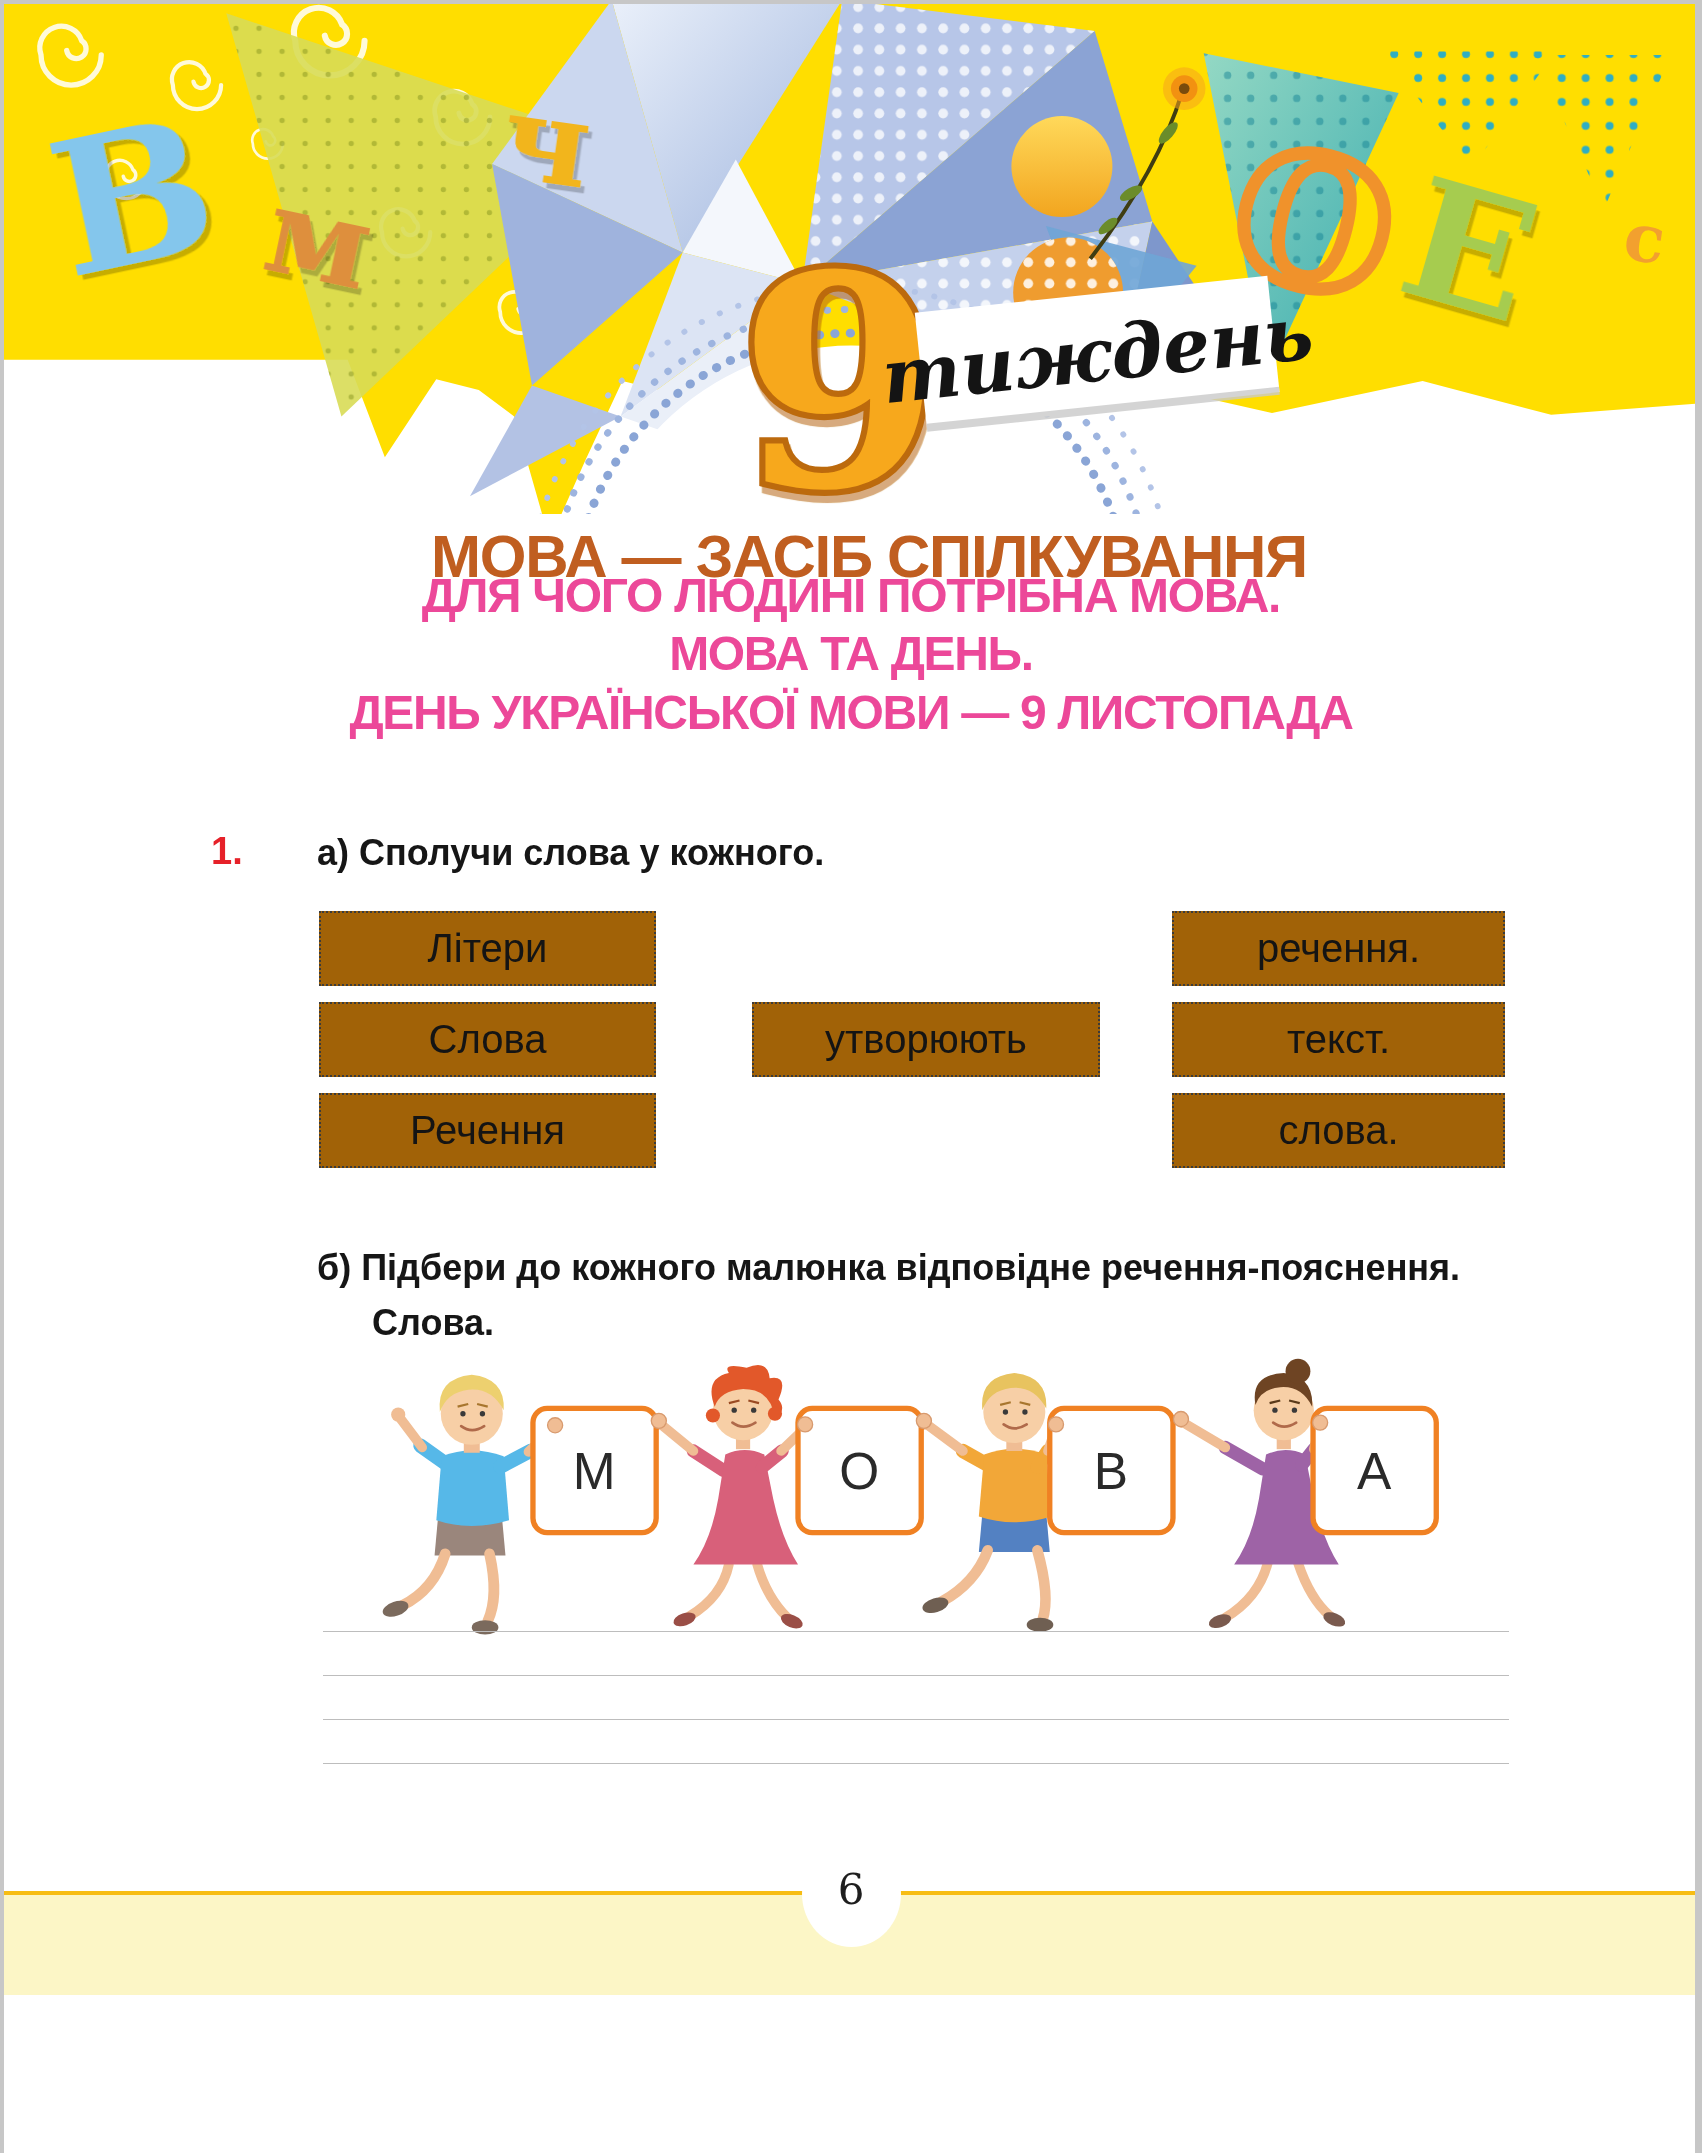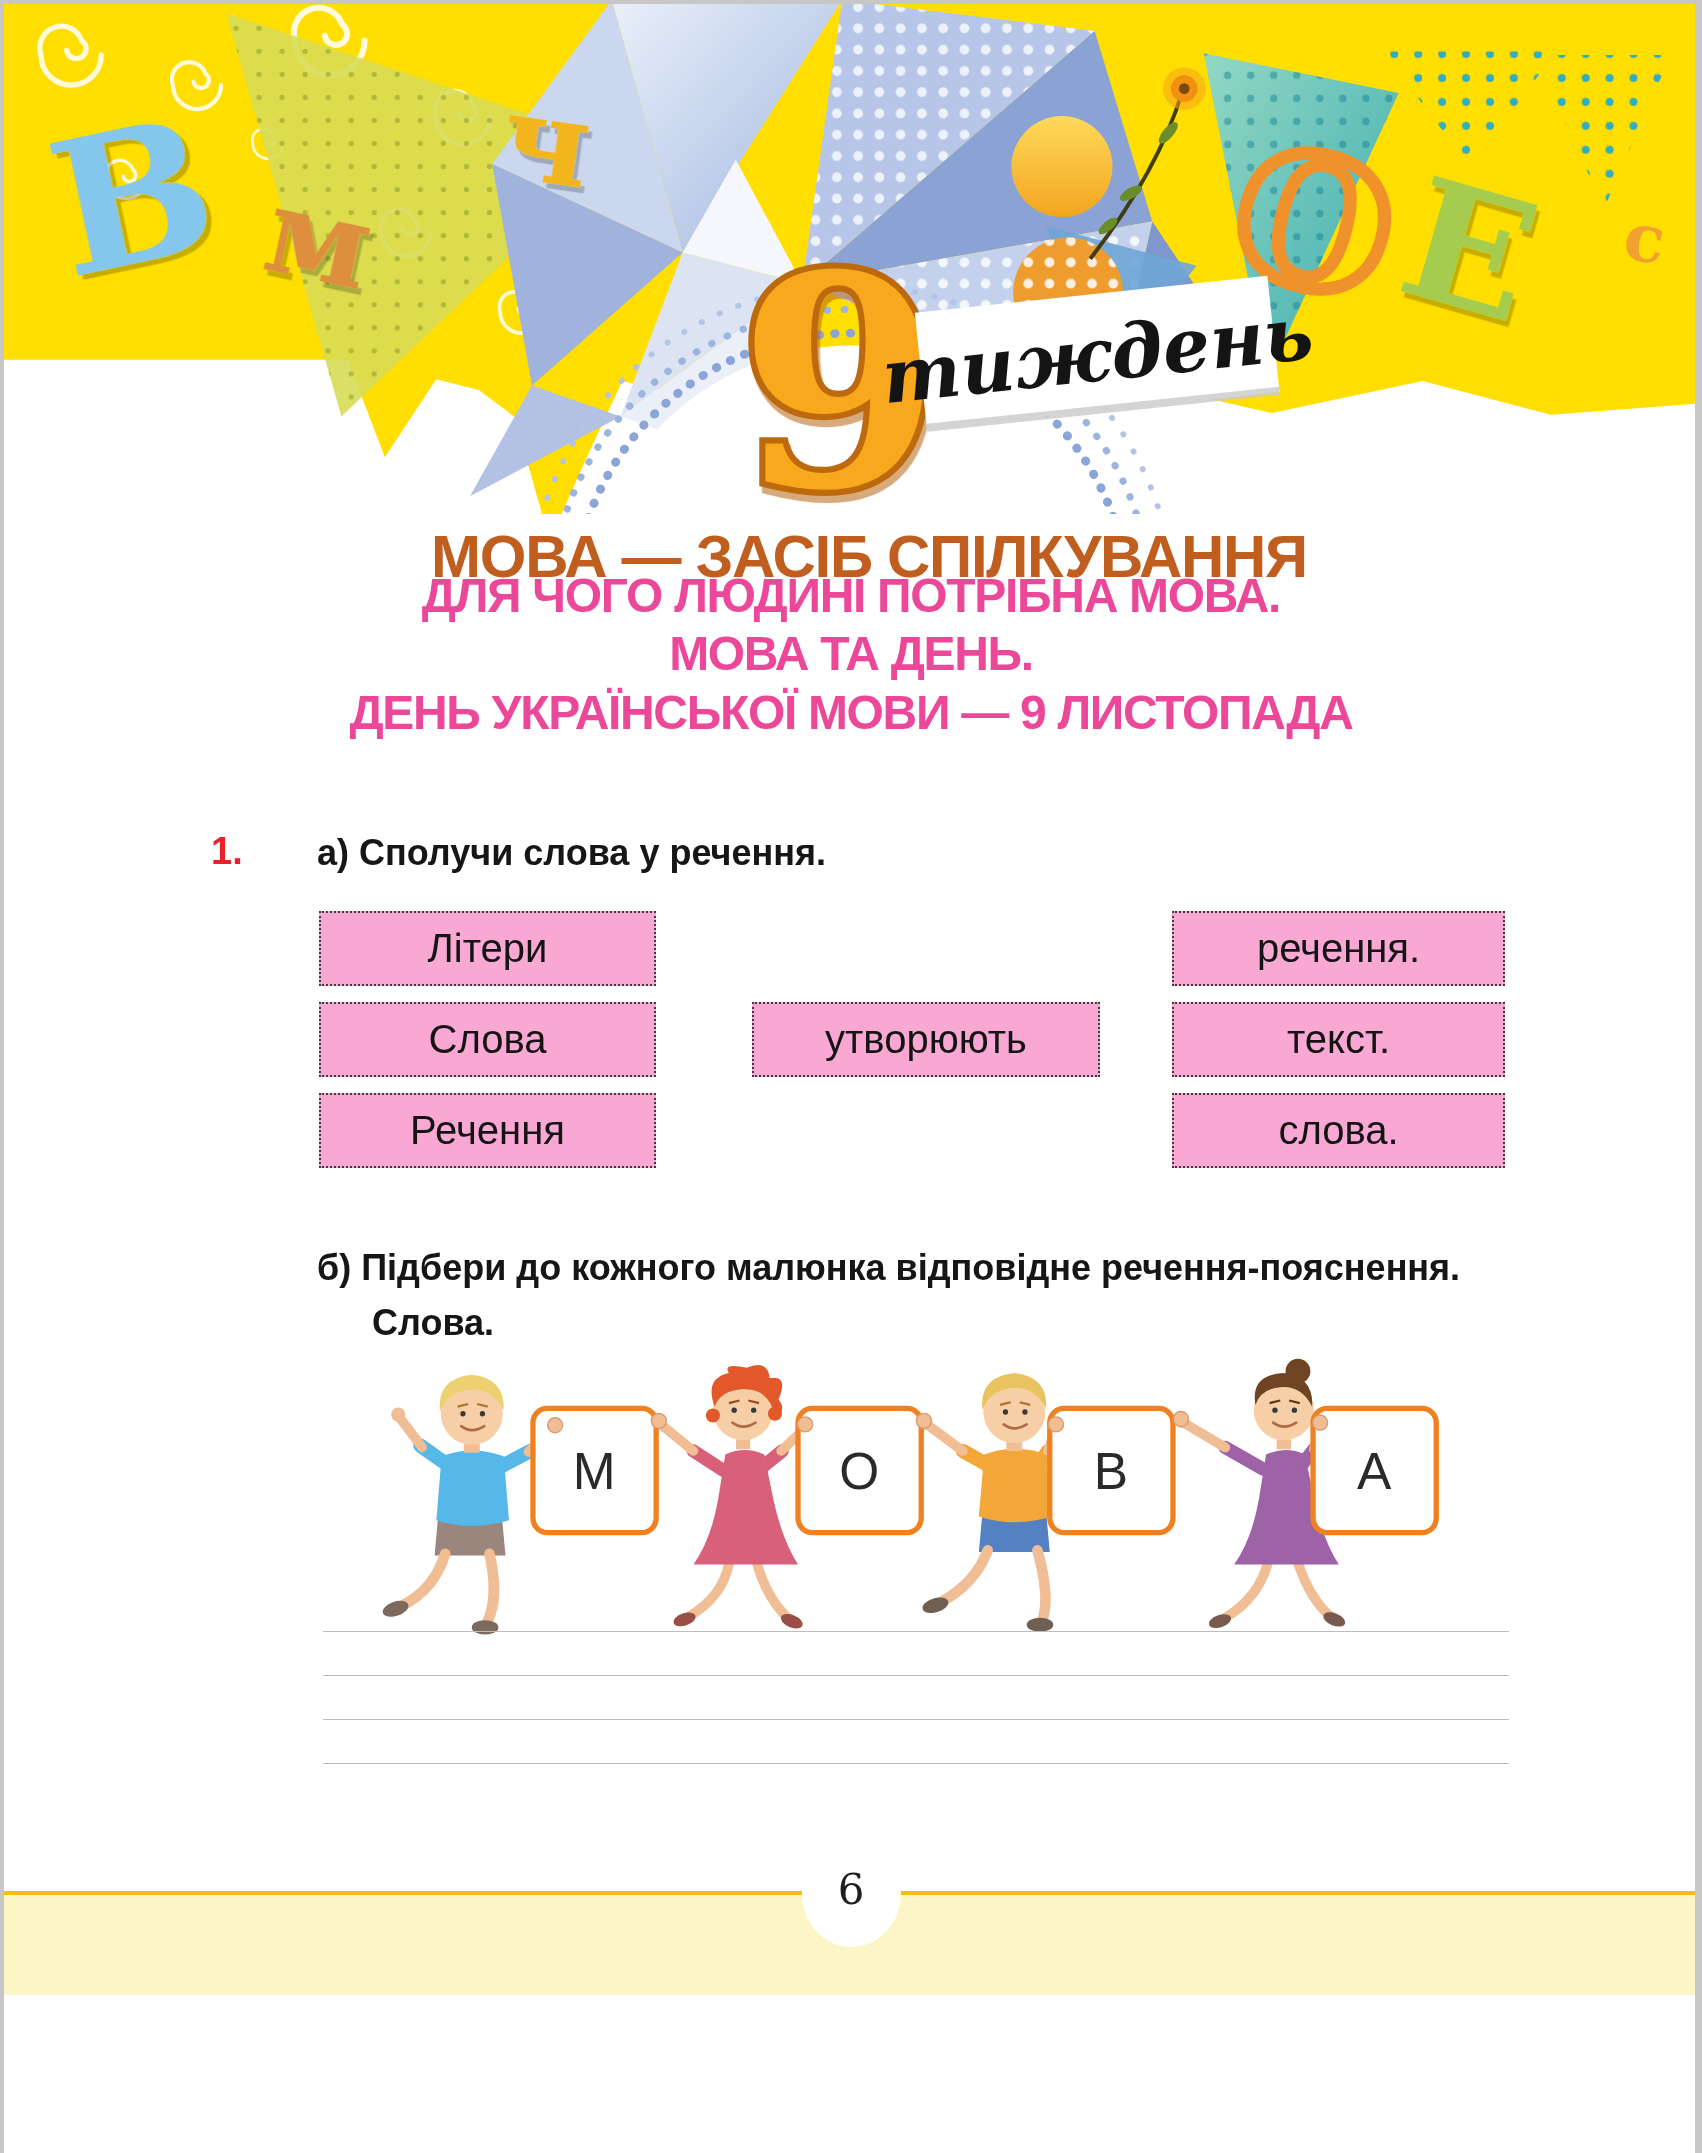--- a/index.html
+++ b/index.html
@@ -29,21 +29,21 @@
     position:absolute;left:211px;top:832px;font-size:38px;font-weight:bold;color:#E62129;line-height:1;
   }
   .instr{
     position:absolute;font-size:36px;font-weight:bold;color:#161616;line-height:1.15;white-space:nowrap;
   }
   .instr-a{left:317px;top:832px;}
   .instr-b1{left:317px;top:1247px;}
   .instr-b2{left:372px;top:1302px;}
 
   .mbox{
-    position:absolute;height:75px;border:2.7px dotted #3b3b3b;background:#f9a8d4;
+    position:absolute;height:75px;border:2.7px dotted #3b3b3b;background:#a16207;
     display:flex;align-items:center;justify-content:center;
     font-size:40px;color:#141414;box-sizing:border-box;
   }
   .col-l{left:319px;width:337px;}
   .col-m{left:752px;width:348px;}
   .col-r{left:1172px;width:333px;}
   .row1{top:911px;} .row2{top:1002px;} .row3{top:1093px;}
 
   .kids-art{position:absolute;left:353px;top:1357px;width:1179px;height:297px;display:block;}
   .kids-art .card-letter{font-family:"Liberation Sans",sans-serif;}
@@ -192,21 +192,21 @@
       <text x="1238" y="430" font-size="84" font-style="italic" font-weight="bold" fill="#141414" text-anchor="middle">тиждень</text>
     </g>
   </svg>
 
   <h1 class="page-title">МОВА — ЗАСІБ СПІЛКУВАННЯ</h1>
   <div class="subtitle sub1">ДЛЯ ЧОГО ЛЮДИНІ ПОТРІБНА МОВА.</div>
   <div class="subtitle sub2">МОВА ТА ДЕНЬ.</div>
   <div class="subtitle sub3">ДЕНЬ УКРАЇНСЬКОЇ МОВИ — 9 ЛИСТОПАДА</div>
 
   <div class="ex-number">1.</div>
-  <div class="instr instr-a">а) Сполучи слова у речення.</div>
+  <div class="instr instr-a">а) Сполучи слова у кожного.</div>
 
   <div class="mbox col-l row1">
     <span>Літери</span>
   </div>
   <div class="mbox col-l row2">
     <span>Слова</span>
   </div>
   <div class="mbox col-l row3">
     <span>Речення</span>
   </div>

